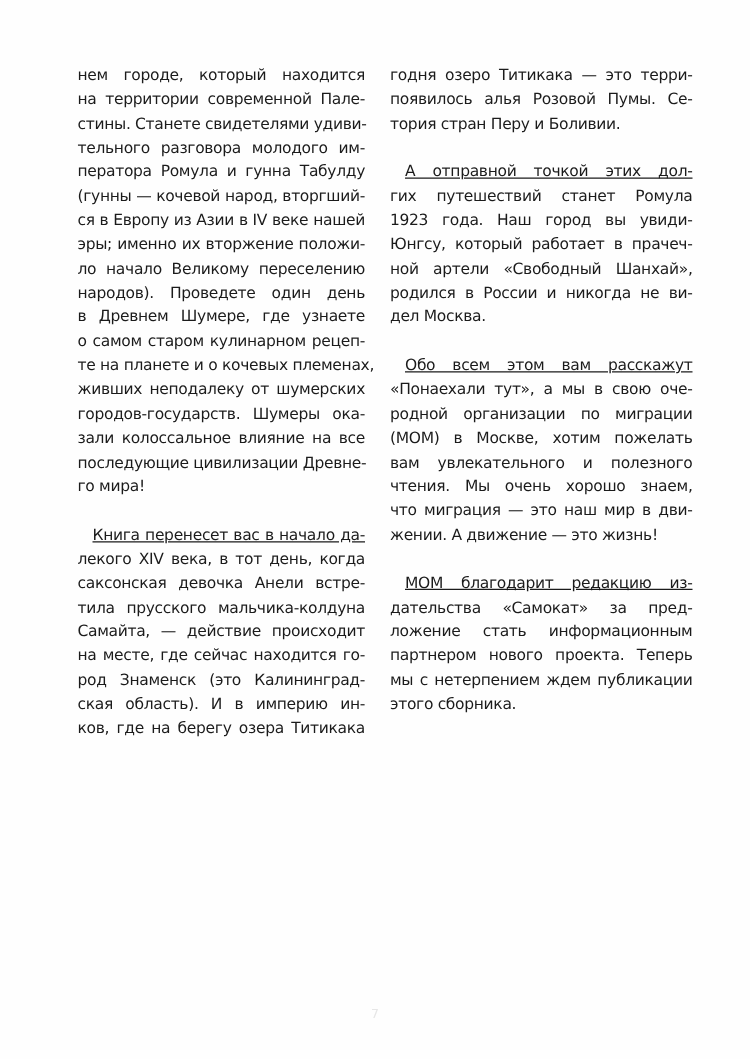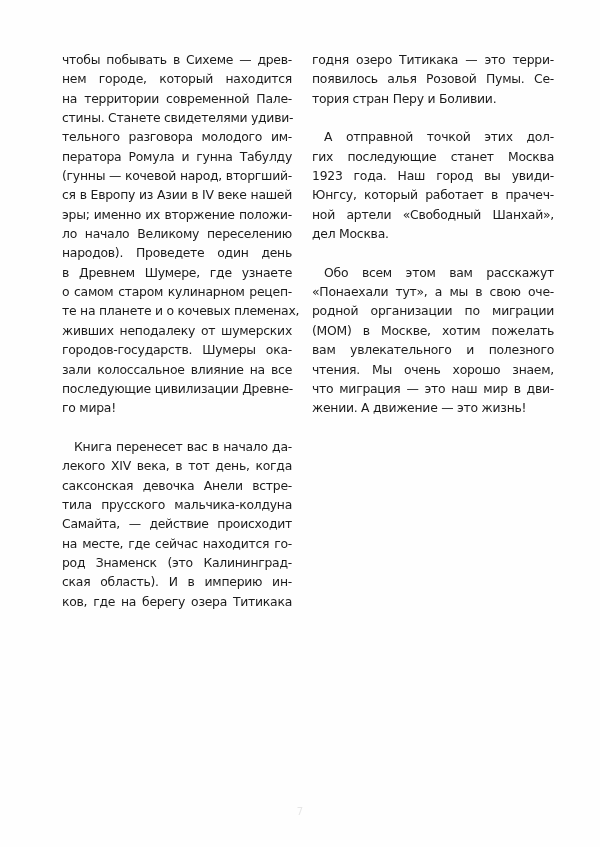--- a/index.html
+++ b/index.html
@@ -10,35 +10,34 @@
     font-family: "DejaVu Sans", sans-serif;
     font-size: 12.4px;
     line-height: 19.35px;
     color: #1b1b1b;
     letter-spacing: -0.25px;
   }
   .col-left { left: 62px; width: 230px; }
   .col-right { left: 312px; width: 242px; }
   .line { display: block; white-space: nowrap; text-align: justify; text-align-last: justify; height: 19.35px; }
   .line.last { text-align-last: left; }
-  .line.indent { padding-left: 12px; }
+  .line.indent { padding-left: 12px; text-decoration: underline; }
   .para-gap { display: block; height: 19.35px; }
   .page-number {
     position: absolute; left: 0; width: 600px; top: 806px;
     text-align: center; font-family: "DejaVu Sans", sans-serif;
     font-size: 10px; color: #e6e6e6;
   }
 </style>
 </head>
 <body>
 
 <div class="page">
   <div class="col col-left" id="col-left">
       <div>
-        <span class="line">чтобы побывать в Сихеме — древ-</span>
         <span class="line">нем городе, который находится</span>
         <span class="line">на территории современной Пале-</span>
         <span class="line">стины. Станете свидетелями удиви-</span>
         <span class="line">тельного разговора молодого им-</span>
         <span class="line">ператора Ромула и гунна Табулду</span>
         <span class="line">(гунны — кочевой народ, вторгший-</span>
         <span class="line">ся в Европу из Азии в IV веке нашей</span>
         <span class="line">эры; именно их вторжение положи-</span>
         <span class="line">ло начало Великому переселению</span>
         <span class="line">народов). Проведете один день</span>
@@ -66,33 +65,42 @@
     </div>
   <div class="col col-right" id="col-right">
       <div>
         <span class="line">годня озеро Титикака — это терри-</span>
         <span class="line">появилось алья Розовой Пумы. Се-</span>
         <span class="line last">тория стран Перу и Боливии.</span>
       </div>
       <span class="para-gap"></span>
       <div>
         <span class="line indent">А отправной точкой этих дол-</span>
-        <span class="line">гих последующие станет Москва</span>
+        <span class="line">гих путешествий станет Ромула</span>
         <span class="line">1923 года. Наш город вы увиди-</span>
         <span class="line">Юнгсу, который работает в прачеч-</span>
         <span class="line">ной артели «Свободный Шанхай»,</span>
+        <span class="line">родился в России и никогда не ви-</span>
         <span class="line last">дел Москва.</span>
       </div>
       <span class="para-gap"></span>
       <div>
         <span class="line indent">Обо всем этом вам расскажут</span>
         <span class="line">«Понаехали тут», а мы в свою оче-</span>
         <span class="line">родной организации по миграции</span>
         <span class="line">(МОМ) в Москве, хотим пожелать</span>
         <span class="line">вам увлекательного и полезного</span>
         <span class="line">чтения. Мы очень хорошо знаем,</span>
         <span class="line">что миграция — это наш мир в дви-</span>
         <span class="line last">жении. А движение — это жизнь!</span>
       </div>
       <span class="para-gap"></span>
+      <div>
+        <span class="line indent">МОМ благодарит редакцию из-</span>
+        <span class="line">дательства «Самокат» за пред-</span>
+        <span class="line">ложение стать информационным</span>
+        <span class="line">партнером нового проекта. Теперь</span>
+        <span class="line">мы с нетерпением ждем публикации</span>
+        <span class="line last">этого сборника.</span>
+      </div>
     </div>
   <div class="page-number">7</div>
 </div>
 
 </body></html>

